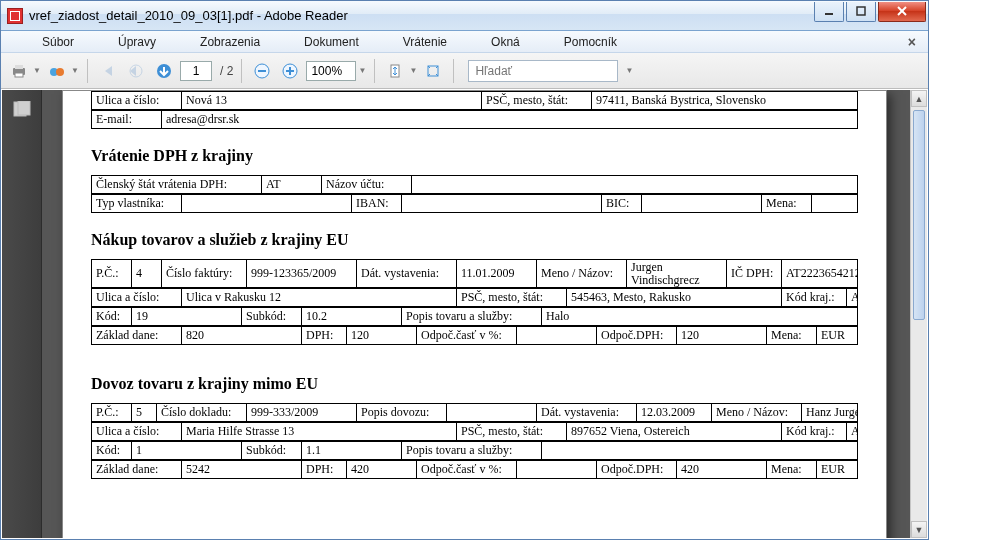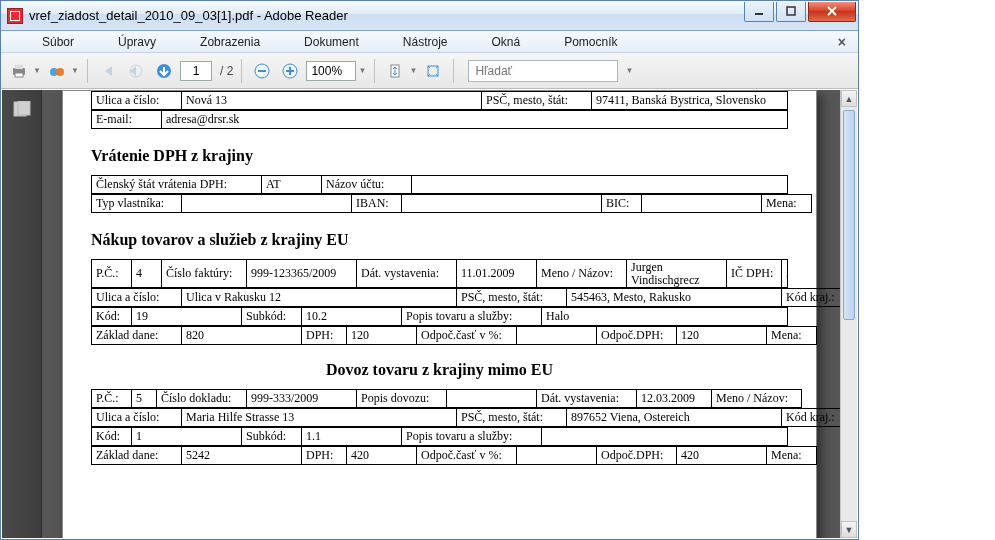--- a/index.html
+++ b/index.html
@@ -1,20 +1,20 @@
 <!DOCTYPE html>
 <html><head>
 <meta charset="utf-8">
 <style>
   * { box-sizing: border-box; }
   html, body { margin: 0; padding: 0; font-family: "Segoe UI", Tahoma, sans-serif; font-size: 12px; }
   body { background: #fff; width: 995px; height: 540px; overflow: hidden; position: relative; }
 
   
-  .window { width: 859px; height: 540px; border: 1px solid #5a80b0; position: relative; background: #fff; }
+  .window { width: 929px; height: 540px; border: 1px solid #5a80b0; position: relative; background: #fff; }
   .titlebar {
     height: 30px; display: flex; align-items: center; justify-content: space-between;
     background: linear-gradient(to bottom, #f6fafe 0%, #e1ecf7 45%, #cddff3 46%, #d7e6f5 100%);
     border-bottom: 1px solid #7aa3cf; padding-left: 6px;
   }
   .titlebar-left { display: flex; align-items: center; gap: 6px; color: #000; font-size: 13px; }
   .pdf-icon { width: 16px; height: 16px; background: #e03030; border: 1px solid #9a1f1f; display:inline-block; position:relative;}
   .pdf-icon::after { content:''; position:absolute; top:2px; left:2px; right:2px; bottom:2px; border:1px solid #fff;}
   .winbtns { display: flex; height: 22px; margin-right: 2px; margin-top:-6px;}
   .winbtn { width: 30px; height: 20px; margin-left: 2px; border: 1px solid #5a80b0; border-top: none; display:flex; align-items:center; justify-content:center;
@@ -92,21 +92,21 @@
           </svg>
       </div>
     </div>
   </div>
 
   <div class="menubar">
     <span class="menuitem">Súbor</span>
     <span class="menuitem">Úpravy</span>
     <span class="menuitem">Zobrazenia</span>
     <span class="menuitem">Dokument</span>
-    <span class="menuitem">Nástroje</span>
+    <span class="menuitem">Vrátenie</span>
     <span class="menuitem">Okná</span>
     <span class="menuitem">Pomocník</span>
     <span class="menuclose">×</span>
   </div>
 
   <div class="toolbar">
     <div class="tbtn">
       <svg width="18" height="18">
           <rect x="3" y="6" width="12" height="7" fill="#888" rx="1"></rect>
           <rect x="5" y="3" width="8" height="4" fill="#ddd"></rect>
@@ -353,21 +353,21 @@
             <td>Odpoč.časť v %:</td>
             <td></td>
             <td>Odpoč.DPH:</td>
             <td>120</td>
             <td>Mena:</td>
             <td>EUR</td>
           </tr>
         </tbody>
           </table>
 
-        <h3 style="margin-top:16px;text-align:center;">Dovoz tovaru z krajiny mimo EU</h3>
+        <h3 style="margin-top:30px;">Dovoz tovaru z krajiny mimo EU</h3>
         <table class="form">
           <colgroup>
               <col style="width:40px">
               <col style="width:25px">
               <col style="width:90px">
               <col style="width:110px">
               <col style="width:90px">
               <col style="width:90px">
               <col style="width:100px">
               <col style="width:75px">

